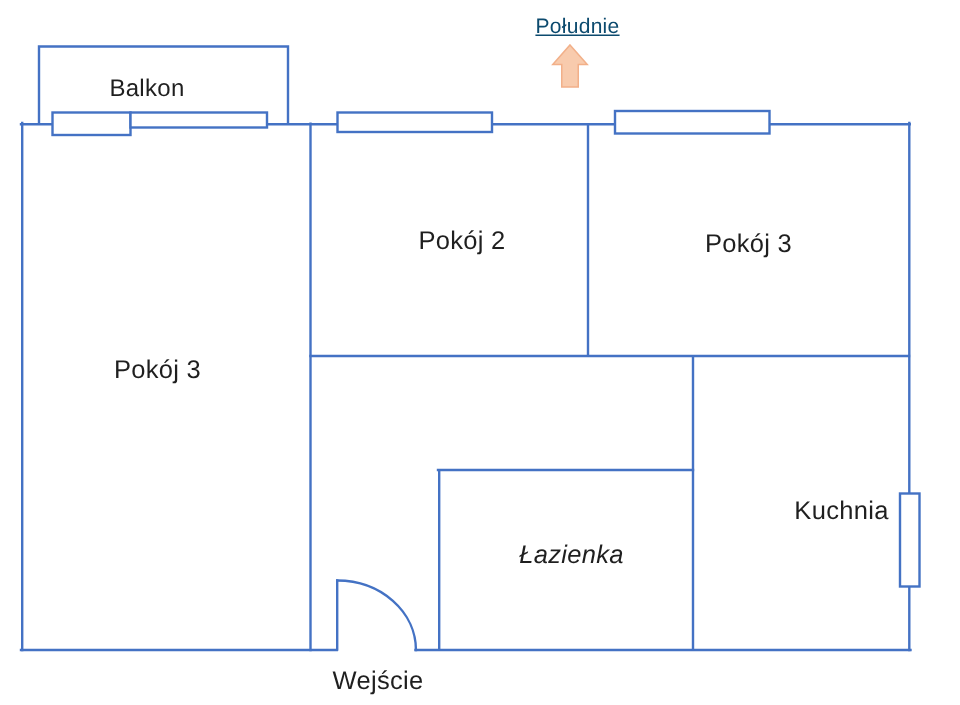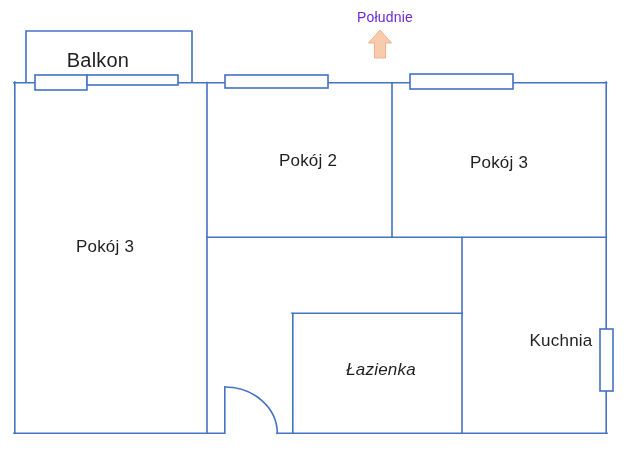--- a/index.html
+++ b/index.html
@@ -22,24 +22,25 @@
   }
   .lbl {
     position: absolute;
     transform: translate(-50%, -50%);
     white-space: nowrap;
     color: #1f1f1f;
     font-size: 17px;
     letter-spacing: 0.2px;
     user-select: none;
   }
-  .lbl-balcony  { font-size: 20px; }
+  .lbl-balcony  { font-size: 16px; }
   .lbl-south {
-    color: #6d28d9;
+    color: #0c4a6e;
     font-size: 14px;
+    text-decoration: underline;
   }
 </style>
 </head>
 <body>
 
 <div class="stage">
 
   <svg width="640" height="470" viewBox="0 0 640 470">
 
     <g stroke="#4472C4" stroke-width="1.6" fill="none" stroke-linecap="square">
@@ -77,14 +78,15 @@
   <div class="lbl" style="left:105px; top:247px;">Pokój 3</div>
 
   <div class="lbl" style="left:308px; top:161px;">Pokój 2</div>
 
   <div class="lbl" style="left:499px; top:163px;">Pokój 3</div>
 
   <div class="lbl" style="left:381px; top:370px;font-style:italic;">Łazienka</div>
 
   <div class="lbl" style="left:537px; top:341px;padding-left:48px;">Kuchnia</div>
 
+  <div class="lbl" style="left:252px; top:454px;">Wejście</div>
 
 </div>
 
 </body></html>

